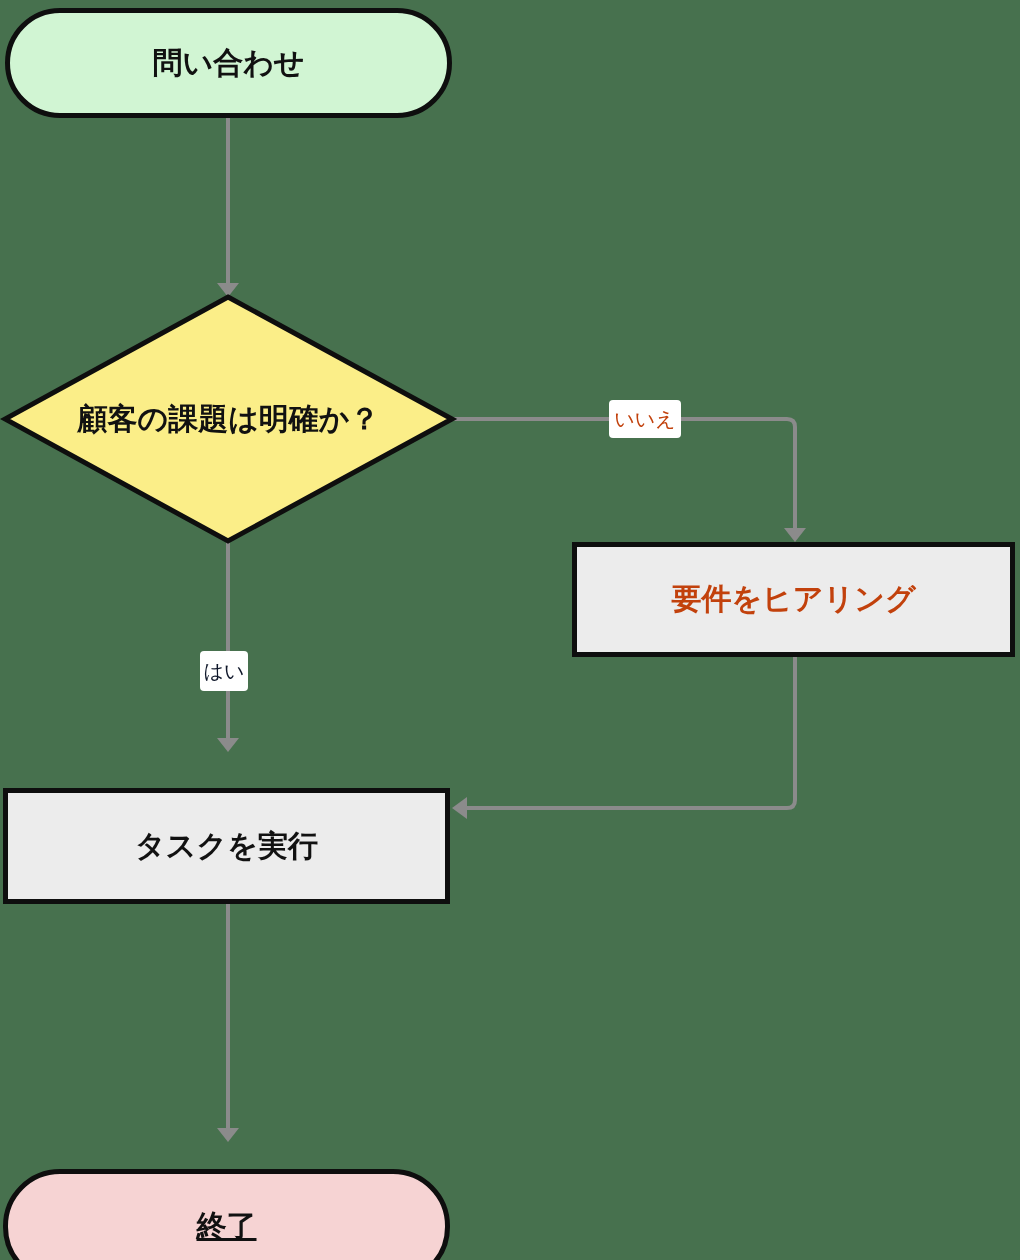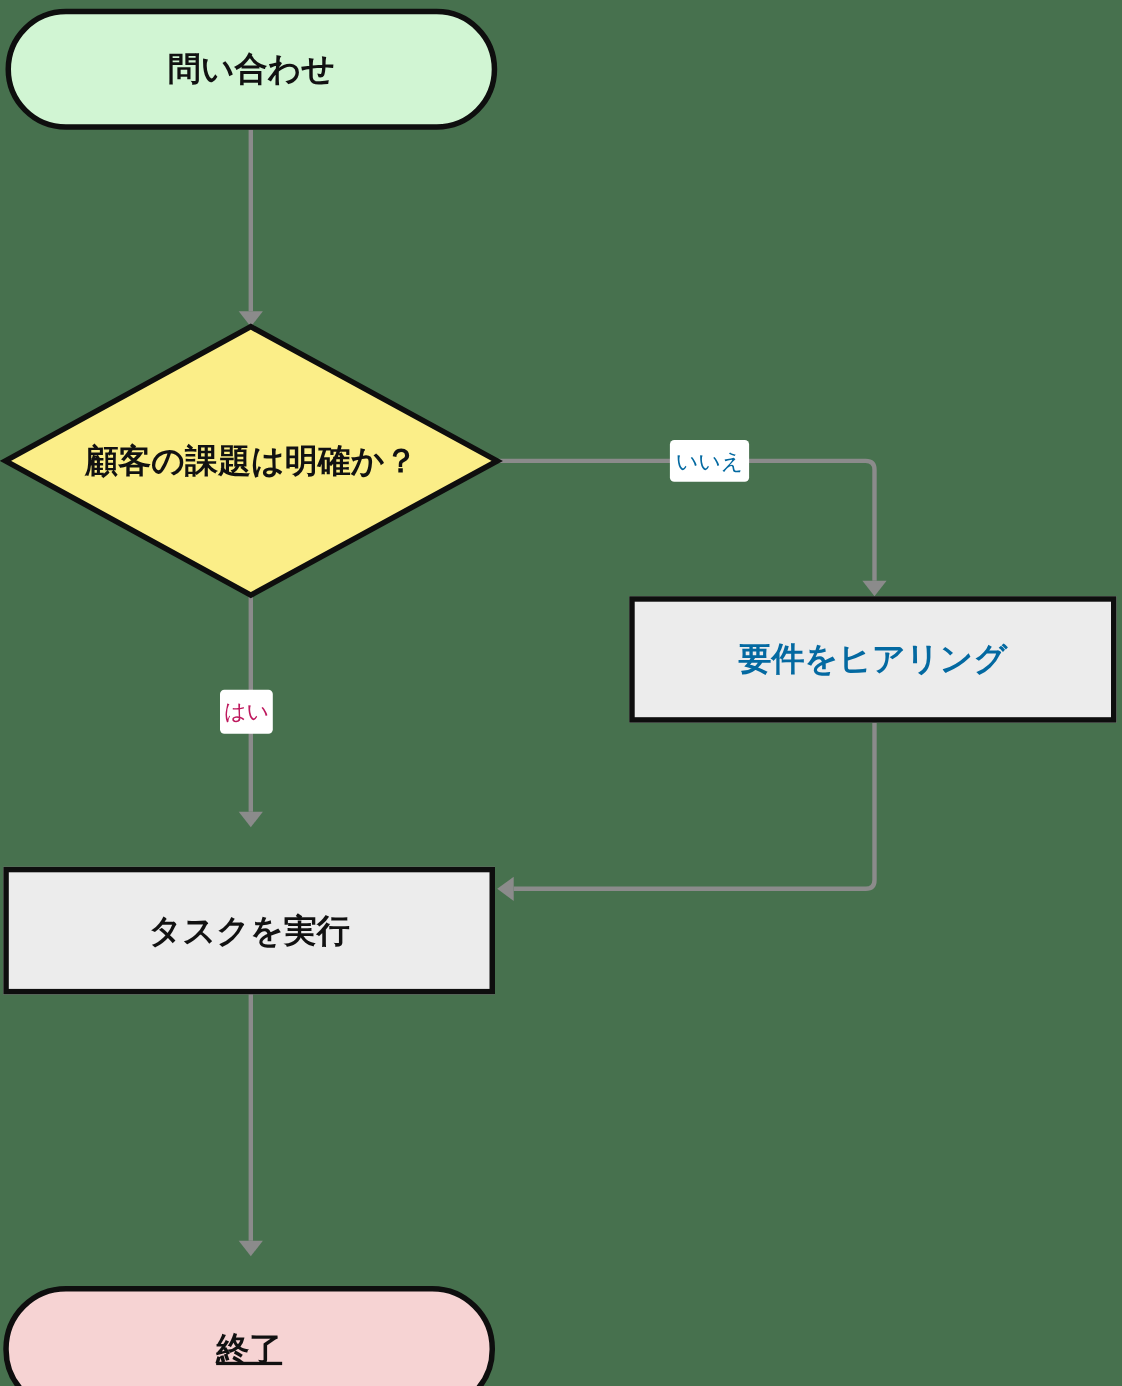--- a/index.html
+++ b/index.html
@@ -55,33 +55,33 @@
   </svg>
 
   <div class="node node-start" style="background-color: rgb(209, 245, 211); border-color: rgb(14, 14, 14); color: rgb(17, 17, 17);">
     <span>問い合わせ</span>
   </div>
 
   <div class="decision-label" style="color: rgb(17, 17, 17);">
     <span>顧客の課題は明確か？</span>
   </div>
 
-  <div class="node node-hearing" style="background-color: rgb(236, 236, 236); border-color: rgb(14, 14, 14); color: #0369a1;">
+  <div class="node node-hearing" style="background-color: rgb(236, 236, 236); border-color: rgb(14, 14, 14); color: #c2410c;">
     <span>要件をヒアリング</span>
   </div>
 
   <div class="node node-task" style="background-color: rgb(236, 236, 236); border-color: rgb(14, 14, 14); color: rgb(17, 17, 17); margin-top: 36px;">
     <span>タスクを実行</span>
   </div>
 
   <div class="node node-end" style="background-color: rgb(246, 211, 211); border-color: rgb(14, 14, 14); color: rgb(17, 17, 17);">
     <span>終了</span>
   </div>
 
-  <div class="edge-label edge-label-no" style="background-color: rgb(255, 255, 255); color: #0369a1;">
+  <div class="edge-label edge-label-no" style="background-color: rgb(255, 255, 255); color: #c2410c;">
     <span>いいえ</span>
   </div>
 
-  <div class="edge-label edge-label-yes" style="background-color: rgb(255, 255, 255); color: #be185d;">
+  <div class="edge-label edge-label-yes" style="background-color: rgb(255, 255, 255); color: #0f172a; margin-top: 24px;">
     <span>はい</span>
   </div>
 
 </div>
 
 </body></html>

